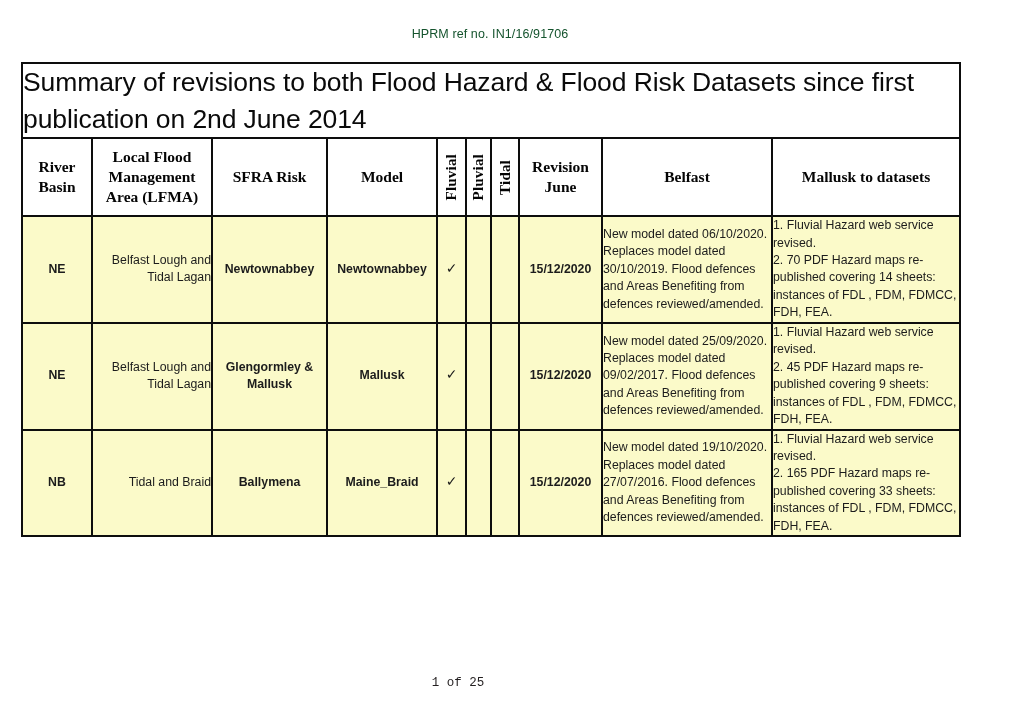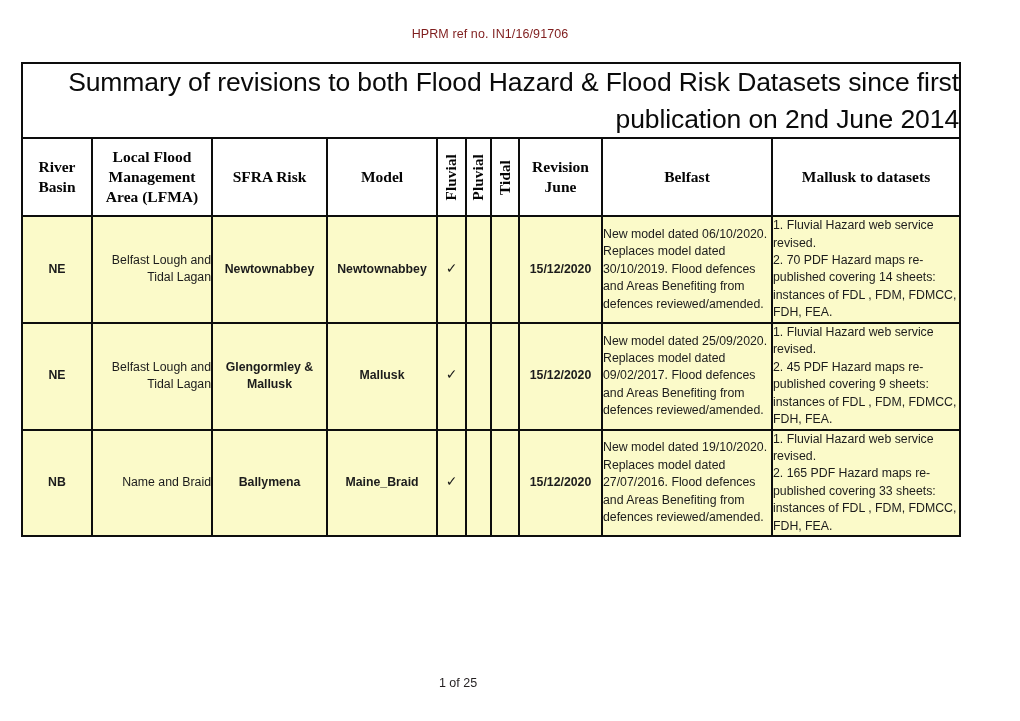--- a/index.html
+++ b/index.html
@@ -19,32 +19,32 @@
 
   
   .hprm-ref {
     position: absolute;
     top: 27px;
     left: 0;
     width: 980px;
     text-align: center;
     font-family: "Liberation Sans", sans-serif;
     font-size: 12.5px;
-    color: #7f1d1d;
+    color: #14532d;
     letter-spacing: 0.1px;
   }
 
   
   .page-footer {
     position: absolute;
     top: 676px;
     left: 0;
     width: 916px;
     text-align: center;
-    font-family: Liberation Sans, sans-serif;
+    font-family: Liberation Mono, monospace;
     font-size: 12.5px;
     color: #231f20;
   }
 
   
   .table-wrap {
     position: absolute;
     left: 21px;
     top: 62px;
     width: 938px;
@@ -60,21 +60,21 @@
   table.revisions td,
   table.revisions th {
     border: 2px solid #0d0d0d;
     padding: 0;
     vertical-align: middle;
     background: #ffffff;
   }
 
   
   .doc-title {
-    text-align: right;
+    text-align: left;
     font-family: "Liberation Sans", sans-serif;
     font-size: 26.5px;
     font-weight: 400;
     color: #0a0a0a;
     line-height: 1.38;
     padding: 14px 16px 16px 16px;
     letter-spacing: -0.1px;
     border-radius: 25px;
   }
 
@@ -215,21 +215,21 @@
         <td class="c-tick"><span class="tickmark">✓</span></td>
         <td class="c-tick"></td>
         <td class="c-tick"></td>
         <td class="c-center">15/12/2020</td>
         <td class="c-para">New model dated 25/09/2020. Replaces model dated 09/02/2017. Flood defences and Areas Benefiting from defences reviewed/amended.</td>
         <td class="c-para">1. Fluvial Hazard web service revised.<br>2.  45 PDF Hazard maps re-published covering 9 sheets: instances of FDL , FDM, FDMCC, FDH, FEA.</td>
       </tr>
 
       <tr class="data-row">
         <td class="c-center">NB</td>
-        <td class="c-left">Name and Braid</td>
+        <td class="c-left">Tidal and Braid</td>
         <td class="c-center">Ballymena</td>
         <td class="c-center">Maine_Braid</td>
         <td class="c-tick"><span class="tickmark">✓</span></td>
         <td class="c-tick"></td>
         <td class="c-tick"></td>
         <td class="c-center">15/12/2020</td>
         <td class="c-para">New model dated 19/10/2020. Replaces model dated 27/07/2016. Flood defences and Areas Benefiting from defences reviewed/amended.</td>
         <td class="c-para">1. Fluvial Hazard web service revised.<br>2.  165 PDF Hazard maps re-published covering 33 sheets: instances of FDL , FDM, FDMCC, FDH, FEA.</td>
       </tr>
     </tbody>

